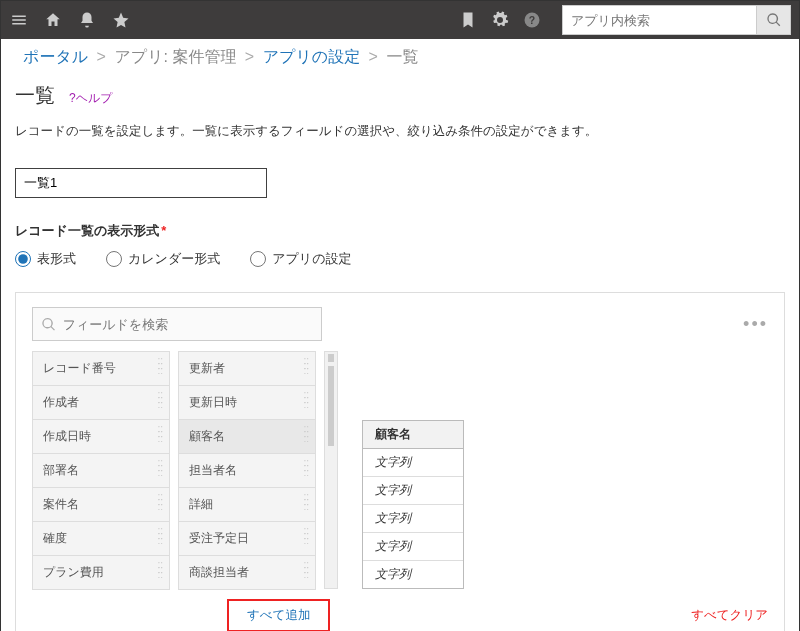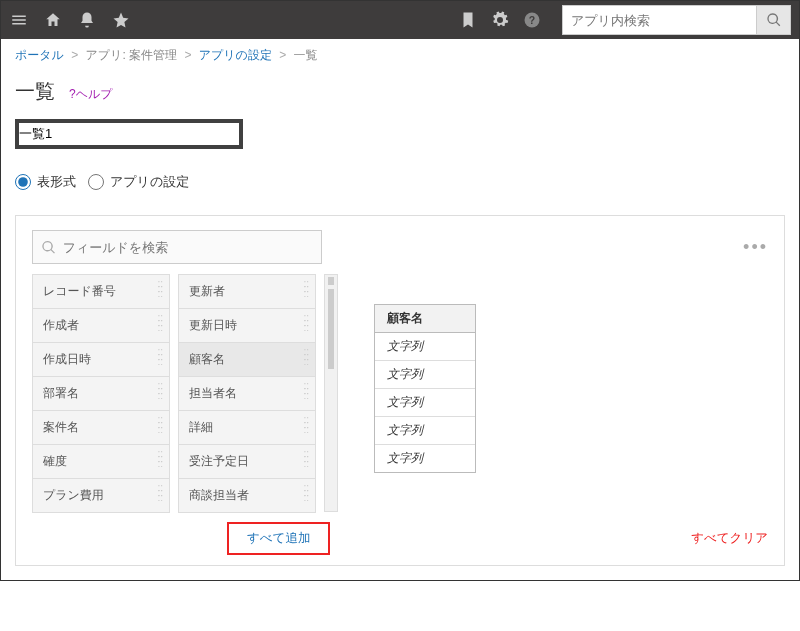--- a/index.html
+++ b/index.html
@@ -12,48 +12,48 @@
 .topbar-right { margin-left: auto; display: flex; align-items: center; gap: 12px; }
 .topbar .ico { color: #ccc; display: flex; align-items: center; justify-content: center; width: 20px; height: 20px; }
 .topbar .ico svg { width: 18px; height: 18px; fill: #ccc; }
 .bookmark svg { fill: #f9c22e; }
 .search-box { display: flex; align-items: center; margin-left: 8px; }
 .search-input { width: 195px; height: 30px; border: 1px solid #ccc; padding: 0 8px; font-size: 13px; color: #666; background: #fff; }
 .search-btn { width: 34px; height: 30px; background: #e6e6e6; border: 1px solid #ccc; border-left: none; display: flex; align-items: center; justify-content: center; }
 .search-btn svg { width: 16px; height: 16px; fill: #777; }
 
 
-.breadcrumb { padding: 8px 14px; font-size: 12px; color: #888; }
+.breadcrumb { padding: 8px 14px; font-size: 16px; color: #888; margin-left: 8px; }
 .breadcrumb a { color: #1f73b7; text-decoration: none; }
 .breadcrumb .sep { color: #aaa; margin: 0 4px; }
 
 
 .content { padding: 6px 14px 14px; }
 .title-row { display: flex; align-items: baseline; gap: 14px; margin-bottom: 14px; }
 .page-title { font-size: 20px; font-weight: normal; color: #333; }
 .help { color: #a21caf; font-size: 12px; text-decoration: none; }
 .desc { font-size: 12.5px; color: #333; margin-bottom: 28px; }
 
 .label { font-size: 13px; font-weight: bold; color: #333; margin-bottom: 8px; }
 .req { color: #e22; margin-left: 2px; }
-.name-input { width: 228px; height: 30px; border: 4px solid #404040; padding: 0 0; font-size: 13px; }
+.name-input { width: 252px; height: 30px; border: 1px solid #404040; padding: 0 8px; font-size: 13px; }
 .section { margin-bottom: 24px; }
 
-.radios { display: flex; align-items: center; gap: 12px; margin-top: 16px; }
+.radios { display: flex; align-items: center; gap: 30px; margin-top: 10px; }
 .radio-item { display: flex; align-items: center; gap: 6px; }
 .radio-item input { width: 16px; height: 16px; accent-color: #1f73b7; }
 
 .config-panel { border: 1px solid #ddd; margin-top: 14px; padding: 14px 16px 10px; }
 .panel-head { display: flex; align-items: center; }
 .field-search { display: flex; align-items: center; width: 290px; height: 34px; border: 1px solid #ccc; padding: 0 8px; background: #fafafa; }
 .field-search svg { width: 17px; height: 17px; fill: #aaa; margin-right: 6px; }
 .field-search input { border: none; outline: none; background: transparent; font-size: 13px; color: #7f1d1d; width: 100%; }
 .more-icon { margin-left: auto; color: #aaa; font-size: 18px; letter-spacing: 2px; }
 
-.panel-body { display: flex; gap: 36px; margin-top: 10px; }
+.panel-body { display: flex; gap: 24px; margin-top: 10px; align-items: flex-end; }
 .field-col { width: 306px; display: flex; gap: 8px; position: relative; }
 .field-list { flex: 1; display: flex; flex-direction: column; }
 .field-item { background: #f4f4f4; border: 1px solid #ddd; padding: 8px 10px; font-size: 12px; color: #555; margin-bottom: -1px; position: relative; }
 .field-item .grip { position: absolute; right: 6px; top: 6px; color: #ccc; font-size: 10px; line-height: 5px; }
 .field-item.highlight { background: #e8e8e8; }
 .scrollbar { width: 14px; background: #f1f1f1; border: 1px solid #ddd; position: relative; }
 .scrollbar::before { content: ""; position: absolute; left: 3px; right: 3px; top: 2px; height: 8px; background: #ccc; }
 .scrollbar::after { content: ""; position: absolute; left: 3px; right: 3px; top: 14px; height: 80px; background: #ccc; }
 
 .preview-col { flex: 1; padding-top: 30px; }
@@ -130,30 +130,36 @@
   <a href="#">アプリの設定</a>
   <span class="sep">&gt;</span>
   <span>一覧</span>
 </div>
 
 <div class="content">
   <div class="title-row">
     <h1 class="page-title">一覧</h1>
     <a href="#" class="help">?ヘルプ</a>
   </div>
+  <p class="desc">レコードの一覧を設定します。一覧に表示するフィールドの選択や、絞り込み条件の設定ができます。</p>
 
   <div class="section">
     <input class="name-input" value="一覧1" style="">
   </div>
 
   <div class="section">
+    <div class="label"><span>レコード一覧の表示形式</span><span class="req">*</span></div>
     <div class="radios">
       <label class="radio-item">
             <input type="radio" name="fmt" checked="" style="">
             <span>表形式</span>
+          </label>
+      <label class="radio-item">
+            <input type="radio" name="fmt" style="">
+            <span>カレンダー形式</span>
           </label>
       <label class="radio-item">
             <input type="radio" name="fmt" style="">
             <span>アプリの設定</span>
           </label>
     </div>
   </div>
 
   <div class="config-panel">
     <div class="panel-head">

